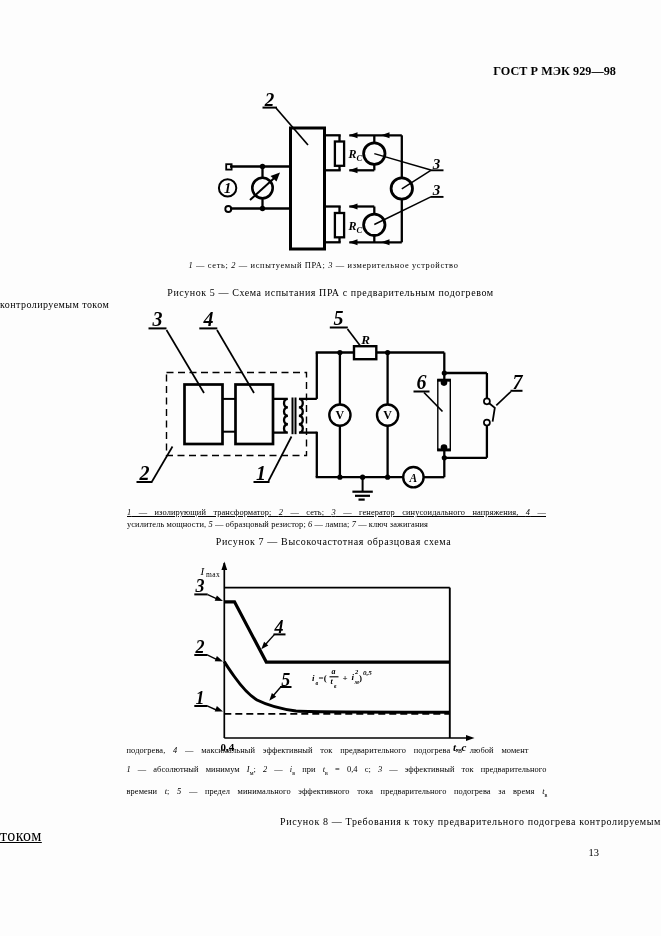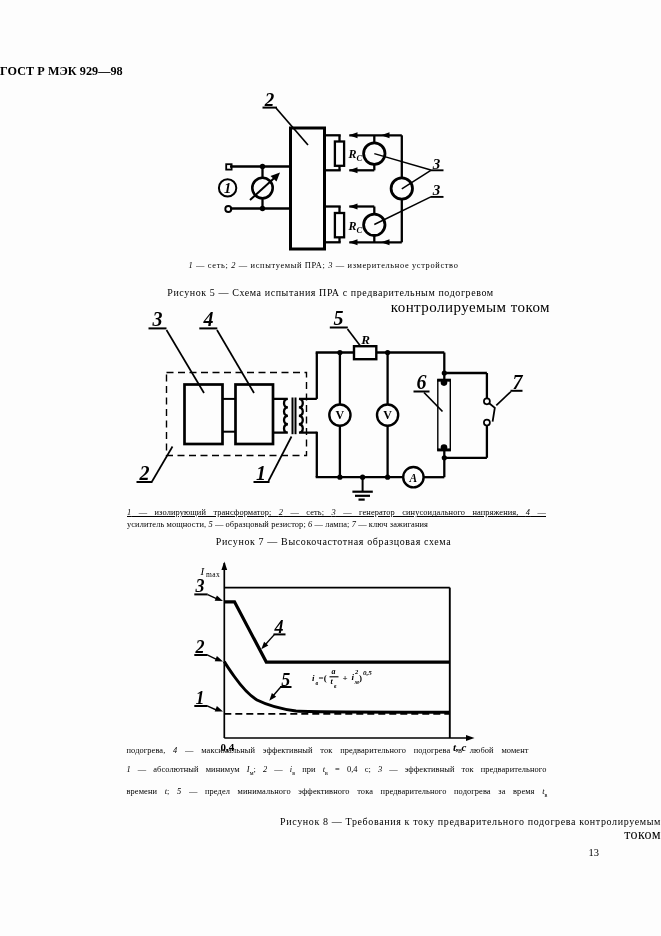--- a/index.html
+++ b/index.html
@@ -5,21 +5,21 @@
   html,body{margin:0;padding:0;}
   html{filter:grayscale(1);}
   body{width:661px;height:936px;background:#fdfdfe;position:relative;
        font-family:"Liberation Serif", serif;color:#000;}
   .abs{position:absolute;}
   svg text{font-family:"Liberation Serif", serif;}
 </style>
 </head>
 <body>
 
-<div class="abs" style="left:0;top:64px;width:600px;font-weight:bold;font-size:12.2px;letter-spacing:0.05px;">ГОСТ Р МЭК 929—98</div>
+<div class="abs" style="left:0;top:64px;width:600px;text-align:right;font-weight:bold;font-size:12.2px;letter-spacing:0.05px;padding-left:16px;">ГОСТ Р МЭК 929—98</div>
 
 <svg class="abs" style="left:0;top:0;" width="661" height="936" viewBox="0 0 661 936">
 <g stroke="#000" fill="none" stroke-width="2.3">
 
 <g stroke="none" fill="#000">
   <text x="269.5" y="105.5" text-anchor="middle" font-size="19" font-weight="bold" font-style="italic">2</text>
 </g>
 
 <line x1="262.5" y1="107.6" x2="277" y2="107.6" stroke-width="2"></line>
 
@@ -147,21 +147,21 @@
 </g>
 
 <line x1="430.5" y1="196.9" x2="443.5" y2="196.9" stroke-width="1.9"></line>
 </g>
 </svg>
 
 <div class="abs" style="left:-7px;top:260.5px;width:661px;text-align:center;font-size:8.4px;letter-spacing:0.65px;"><i>1</i> — сеть; <i>2</i> — испытуемый ПРА; <i>3</i> — измерительное устройство</div>
 
 <div class="abs" style="left:0;top:287.3px;width:661px;text-align:center;font-size:10px;letter-spacing:0.58px;">Рисунок 5 — Схема испытания ПРА с предварительным подогревом</div>
 
-<div class="abs" style="left:0;top:298.6px;width:550px;text-align:right;font-size:15px;letter-spacing:0.45px;">контролируемым током</div>
+<div class="abs" style="left:0;top:298.6px;width:550px;text-align:left;font-size:10px;letter-spacing:0.45px;">контролируемым током</div>
 
 <svg class="abs" style="left:0;top:0;" width="661" height="936" viewBox="0 0 661 936">
 <g stroke="#000" fill="none" stroke-width="2.3">
 
 <g stroke="none" fill="#000">
         <text x="157.5" y="325.5" text-anchor="middle" font-size="20" font-weight="bold" font-style="italic">3</text>
       </g>
 
 <line x1="148.5" y1="328.4" x2="166.5" y2="328.4" stroke-width="2"></line>
 
@@ -442,15 +442,15 @@
 </svg>
 
 <div class="abs" style="left:126.5px;top:765.1px;width:420px;font-size:8.4px;text-align:justify;text-align-last:justify;letter-spacing:0.1px;"><i>1</i> — абсолютный минимум <i>I</i><sub style="font-size:6px;">м</sub>; <i>2</i> — <i>i</i><sub style="font-size:6px;">в</sub> при <i>t</i><sub style="font-size:6px;">в</sub> = 0,4 с; <i>3</i> — эффективный ток предварительного</div>
 
 <div class="abs" style="left:126.5px;top:746px;width:402px;font-size:8.4px;text-align:justify;text-align-last:justify;letter-spacing:0.1px;">подогрева, <i>4</i> — максимальный эффективный ток предварительного подогрева в любой момент</div>
 
 <div class="abs" style="left:126.5px;top:786.5px;width:421px;font-size:8.4px;text-align:justify;text-align-last:justify;letter-spacing:0.1px;">времени <i>t</i>; <i>5</i> — предел минимального эффективного тока предварительного подогрева за время <i>t</i><sub style="font-size:6px;">в</sub></div>
 
 <div class="abs" style="left:0;top:816.2px;width:661px;text-align:right;font-size:10px;letter-spacing:0.63px;">Рисунок 8 — Требования к току предварительного подогрева контролируемым</div>
 
-<div class="abs" style="left:0;top:827.4px;width:661px;text-align:right;font-size:14px;letter-spacing:0.45px;">током</div>
+<div class="abs" style="left:0;top:827.4px;width:661px;text-align:left;font-size:16px;letter-spacing:0.45px;text-decoration:underline;">током</div>
 
 <div class="abs" style="left:559px;top:846.5px;width:40px;text-align:right;font-size:10.5px;">13</div>
 
 </body></html>

